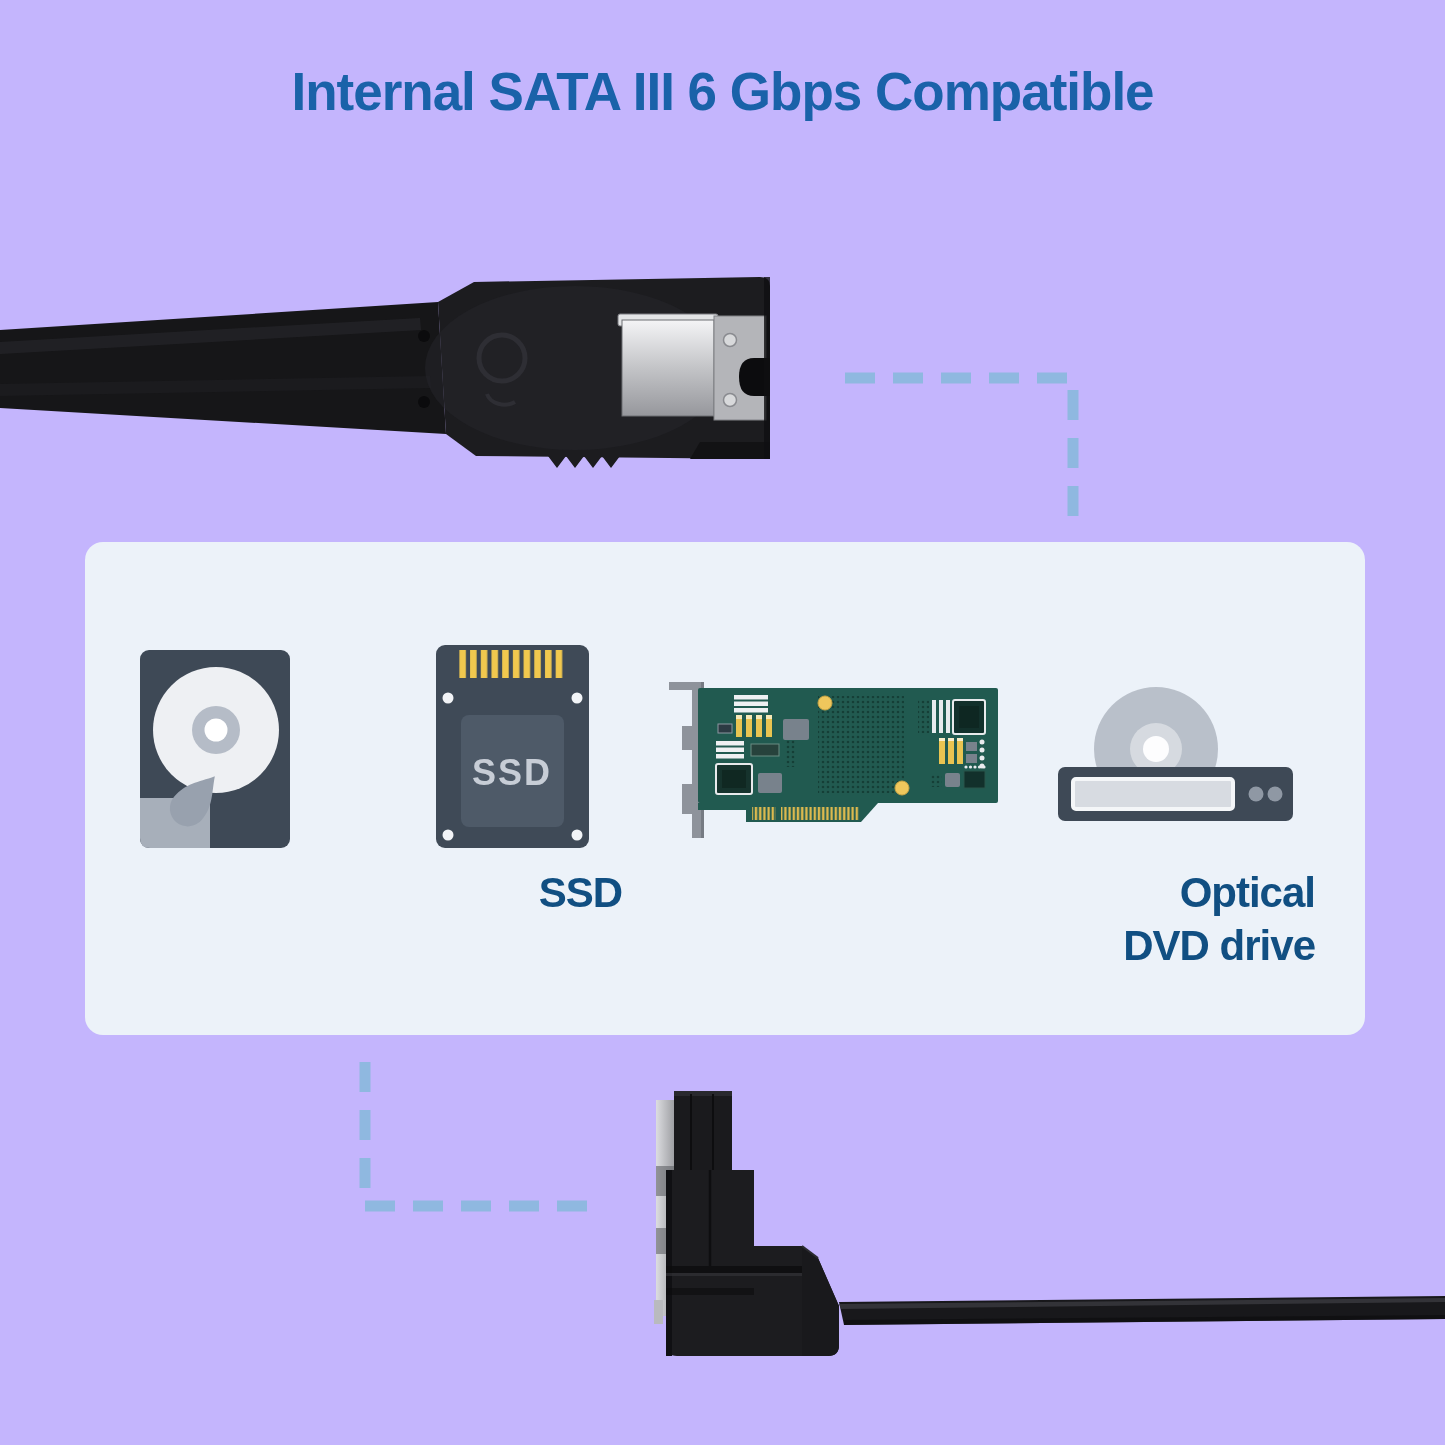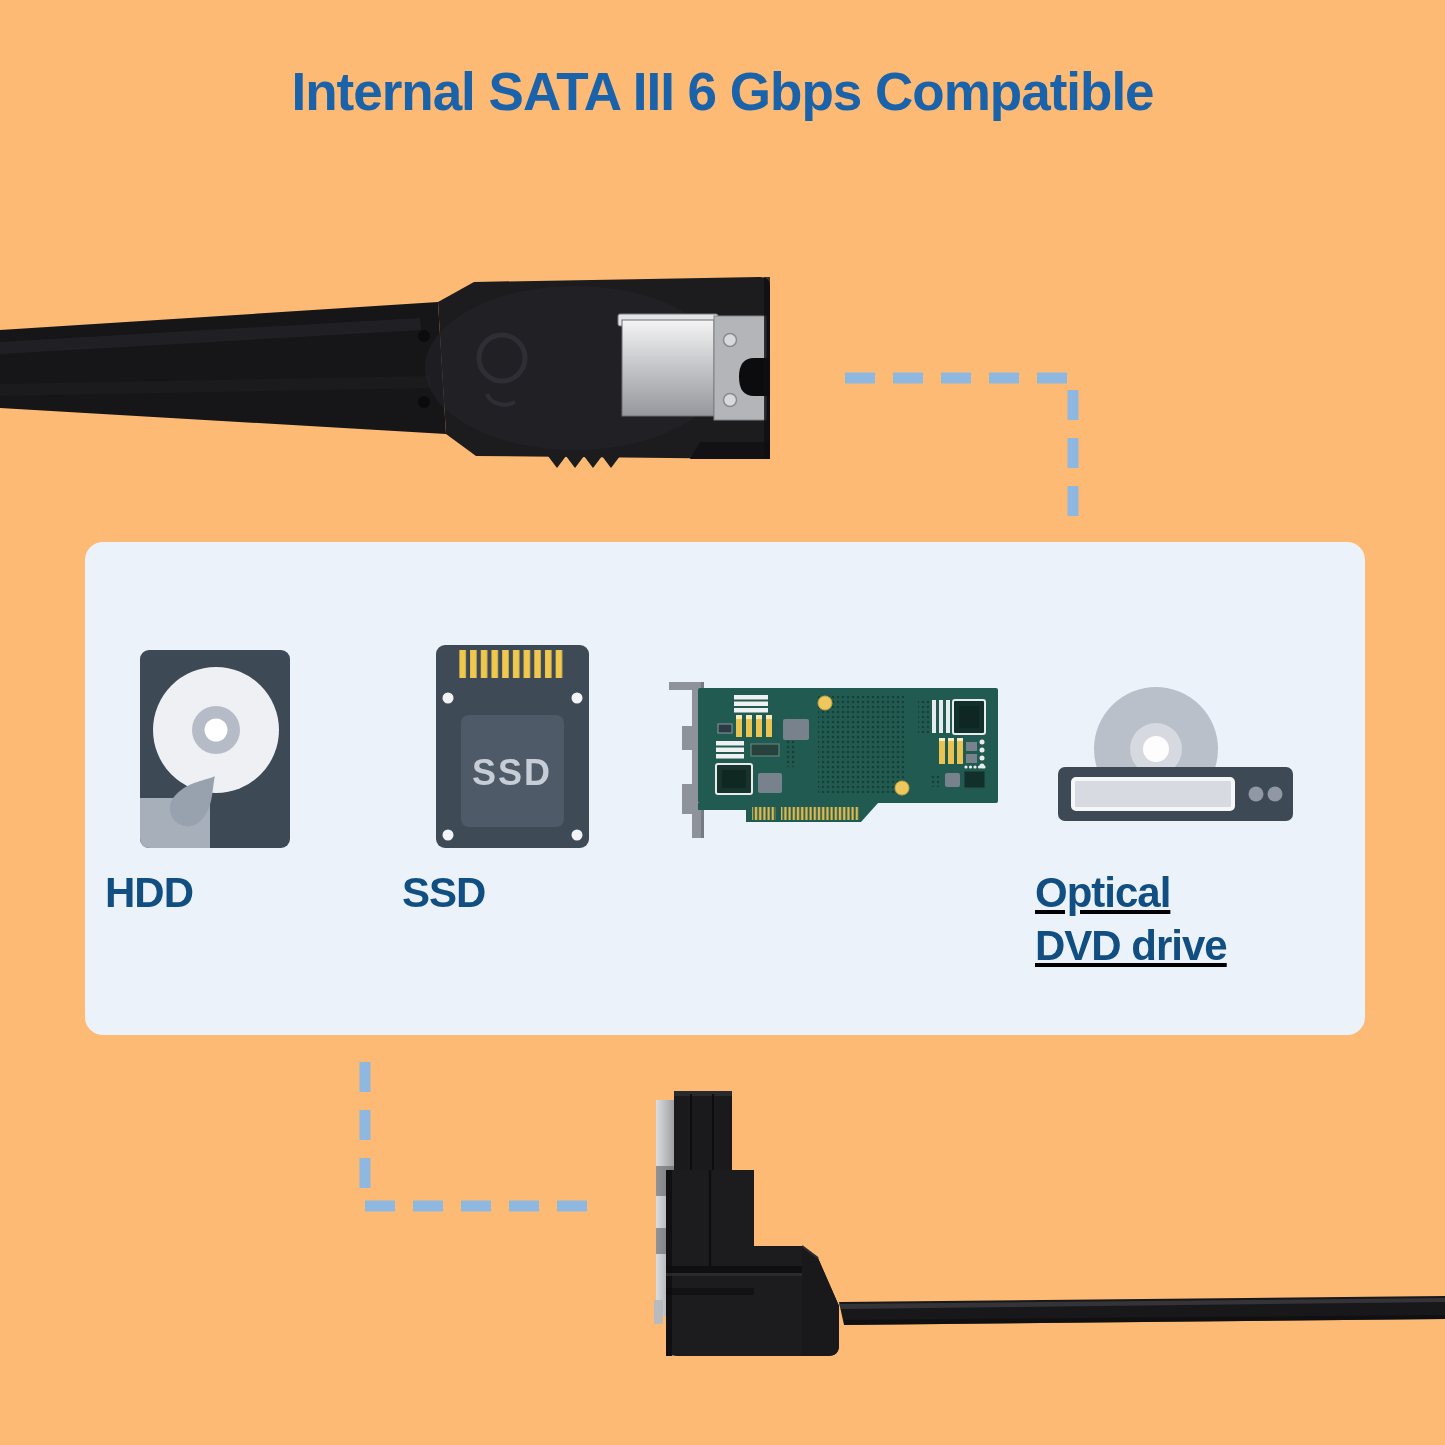--- a/index.html
+++ b/index.html
@@ -1,29 +1,29 @@
 <!DOCTYPE html>
 <html><head>
 <meta charset="utf-8">
 <style>
   html,body{margin:0;padding:0;background:#fff;}
-  .canvas{position:relative;width:1445px;height:1445px;background:#fdba74;overflow:hidden;
+  .canvas{position:relative;width:1445px;height:1445px;background:#c4b5fd;overflow:hidden;
           font-family:"Liberation Sans",sans-serif;}
   .title{position:absolute;left:0;top:62px;width:1445px;text-align:center;
          font-size:53px;font-weight:700;letter-spacing:-1px;color:#1a62a9;line-height:60px;}
   .panel{position:absolute;left:85px;top:542px;width:1280px;height:493px;
          background:#ecf2f9;border-radius:18px;}
-  .compat-item{position:absolute;top:98px;text-align:left;}
+  .compat-item{position:absolute;top:98px;text-align:right;}
   .icon-area{height:208px;display:flex;align-items:flex-end;justify-content:center;}
   .item-label{margin-top:18px;font-size:42px;font-weight:700;letter-spacing:-1px;
               color:#114f82;line-height:53px;white-space:pre-line;}
   .item-hdd{left:20px;width:220px;}
   .item-ssd{left:317px;width:220px;}
   .item-raid{left:567px;width:360px;}
-  .item-dvd{left:950px;width:280px;text-decoration:underline;}
+  .item-dvd{left:950px;width:280px;}
   .abs{position:absolute;}
   svg{display:block;}
 </style>
 </head>
 <body>
 
 <div class="canvas">
 
   <div class="title">Internal SATA III 6 Gbps Compatible</div>
 
@@ -75,21 +75,20 @@
       <div class="icon-area">
         <svg width="150" height="198" viewBox="0 0 150 198">
           <rect x="0" y="0" width="150" height="198" rx="9" fill="#3e4956"></rect>
           <path d="M0,148 L70,148 L70,198 L10,198 Q0,198 0,188 Z" fill="#a7afba"></path>
           <circle cx="76" cy="80" r="63" fill="#eef0f3"></circle>
           <circle cx="76" cy="80" r="24" fill="#b5bcc7"></circle>
           <circle cx="76" cy="80" r="11.5" fill="#ffffff"></circle>
           <path d="M0,-48 C9,-32 18,-24 18,-6 A18,18 0 1 1 -18,-6 C-18,-24 -9,-32 0,-48 Z" transform="translate(44,163) rotate(40)" fill="#98a1ae"></path>
         </svg>
       </div>
-      <div class="item-label">HDD</div>
     </div>
 
     <div class="compat-item item-ssd">
       <div class="icon-area">
         <svg width="153" height="203" viewBox="0 0 153 203">
           <defs>
             <pattern id="ssdpins" width="10.7" height="28" patternUnits="userSpaceOnUse">
               <rect x="2" y="0" width="6.5" height="28" fill="#f1c84e"></rect>
             </pattern>
           </defs>

